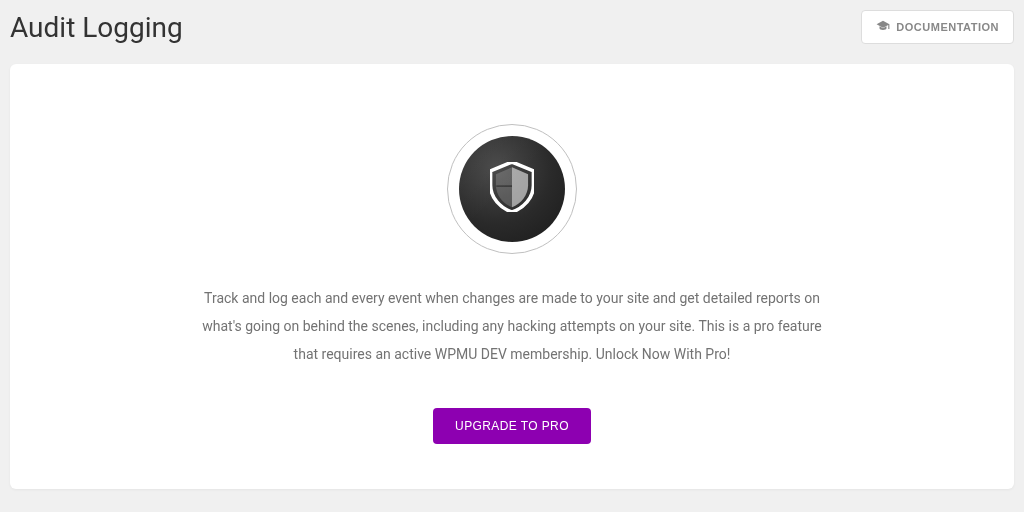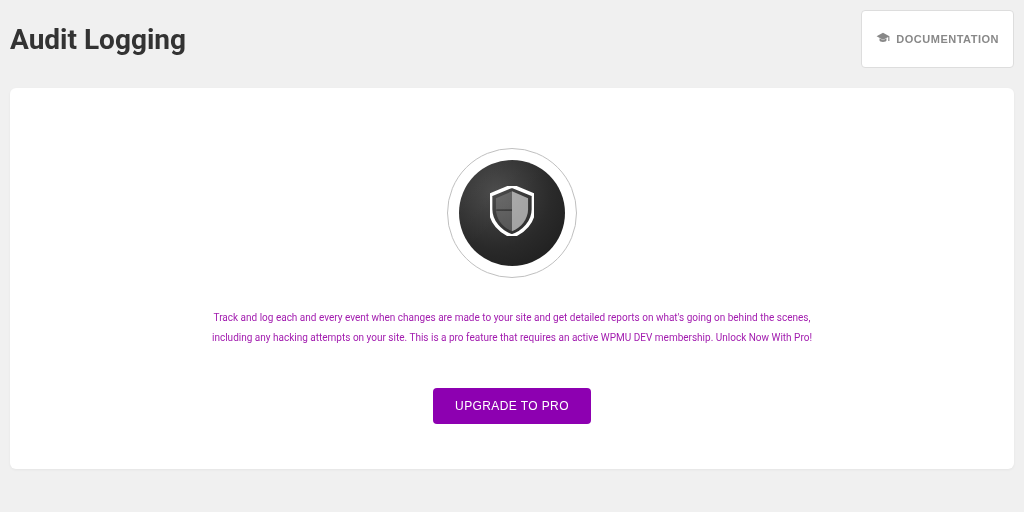--- a/index.html
+++ b/index.html
@@ -11,28 +11,28 @@
       overflow: hidden;
     }
     .header {
       display: flex;
       justify-content: space-between;
       align-items: center;
       padding: 10px 10px 20px 10px;
     }
     .page-title {
       font-size: 28px;
-      font-weight: 700;
+      font-weight: 400;
       color: #333;
     }
     .doc-button {
       background: #fff;
       border: 1px solid #ddd;
       border-radius: 4px;
-      padding: 20px 14px;
+      padding: 8px 14px;
       font-size: 11px;
       font-weight: 700;
       letter-spacing: 0.5px;
       color: #888;
       cursor: pointer;
       display: flex;
       align-items: center;
       gap: 6px;
     }
     .doc-button svg {
@@ -79,22 +79,22 @@
       top: -50%;
       left: -50%;
     }
     .shield-inner svg {
       width: 44px;
       height: 50px;
       position: relative;
       z-index: 1;
     }
     .description {
-      color: #a21caf;
-      font-size: 10px;
+      color: #737373;
+      font-size: 14px;
       line-height: 2;
       max-width: 620px;
       margin: 0 auto 40px auto;
     }
     .upgrade-button {
       background: #8d00b1;
       color: #fff;
       border: none;
       border-radius: 4px;
       padding: 11px 22px;

